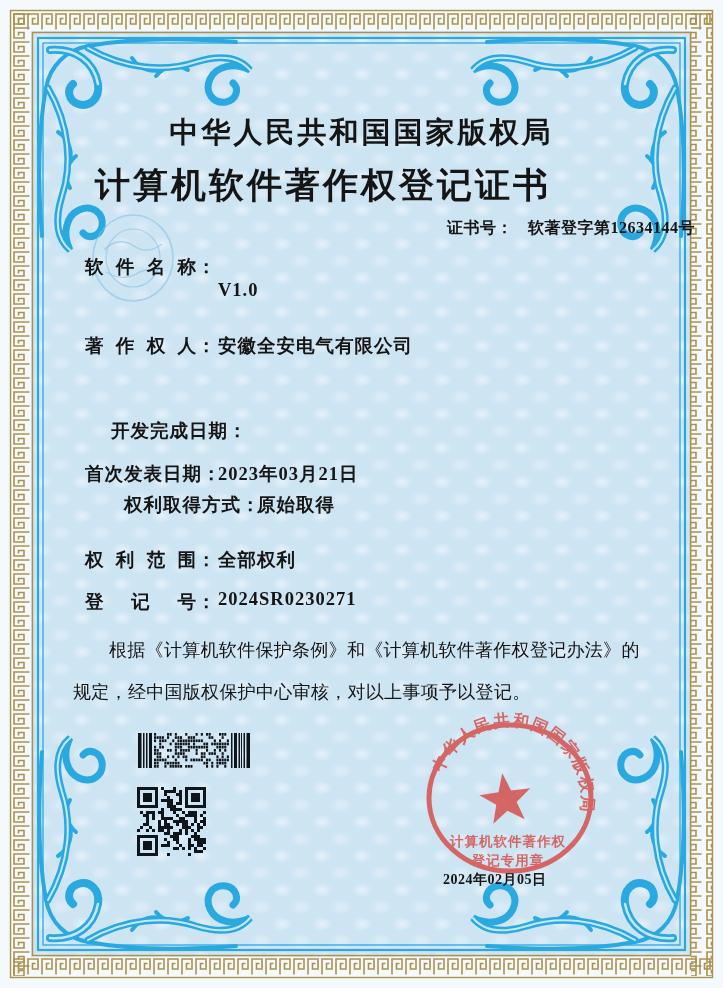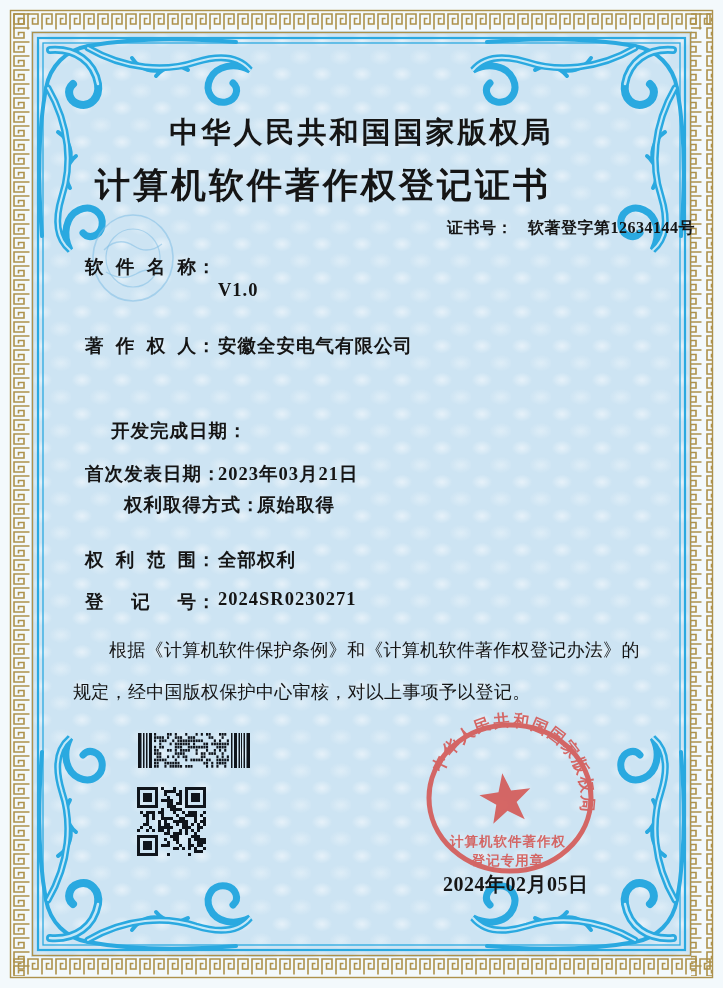--- a/index.html
+++ b/index.html
@@ -52,21 +52,21 @@
     position:absolute;left:73px;top:629px;width:578px;
     font-size:18px;line-height:42px;letter-spacing:.3px;
     text-indent:2em;margin:0;
   }
   .seal-svg{position:absolute;left:408px;top:698px;z-index:4;}
   .seal-red-stroke{stroke:var(--seal-red,#d5524e);fill:none;}
   .seal-red-fill{fill:var(--seal-red,#d5524e);}
   .seal-text{fill:var(--seal-red,#d5524e);font-weight:bold;font-family:"Liberation Serif","DejaVu Serif",serif;}
   .seal-date{
     position:absolute;left:443px;top:871px;z-index:5;
-    font-size:20px;font-weight:bold;letter-spacing:.5px;
+    font-size:14px;font-weight:bold;letter-spacing:.5px;
   }
 </style>
 </head>
 <body>
 
 <div class="paper">
 
   <div class="content-bg"></div>
 
   <svg class="frame-svg" width="723" height="988" viewBox="0 0 723 988" xmlns="http://www.w3.org/2000/svg">

